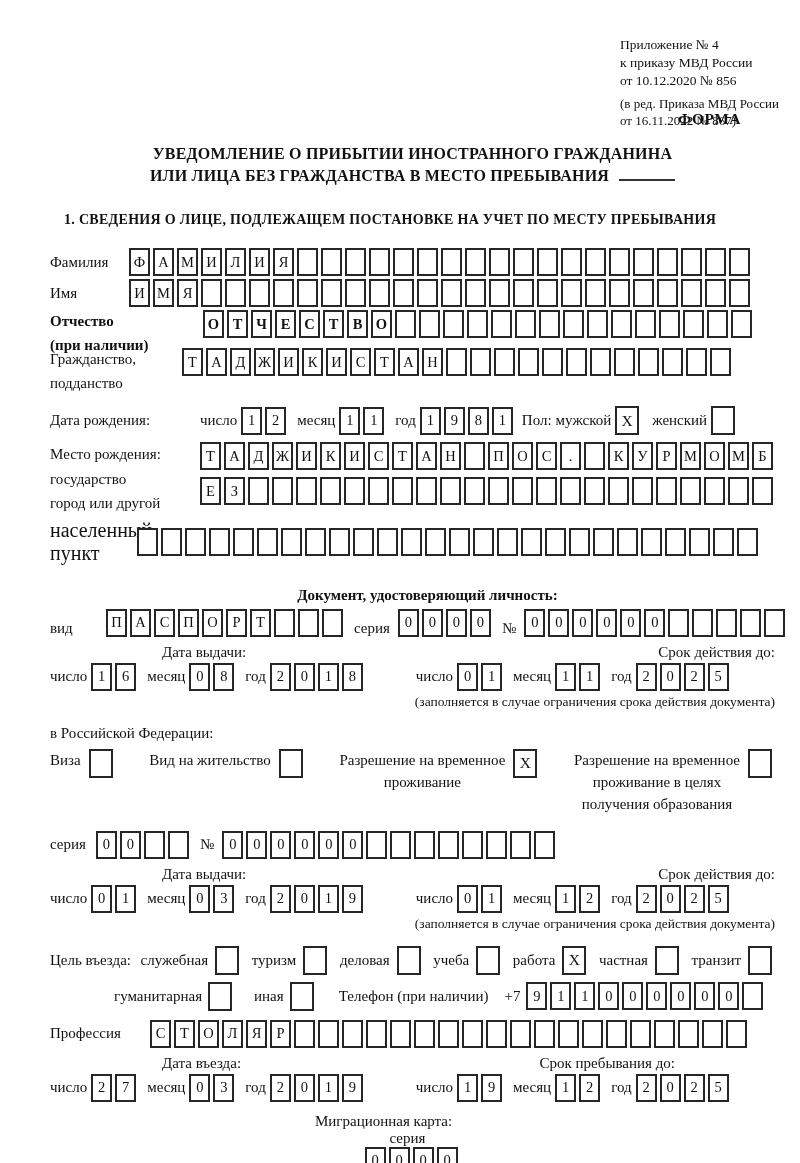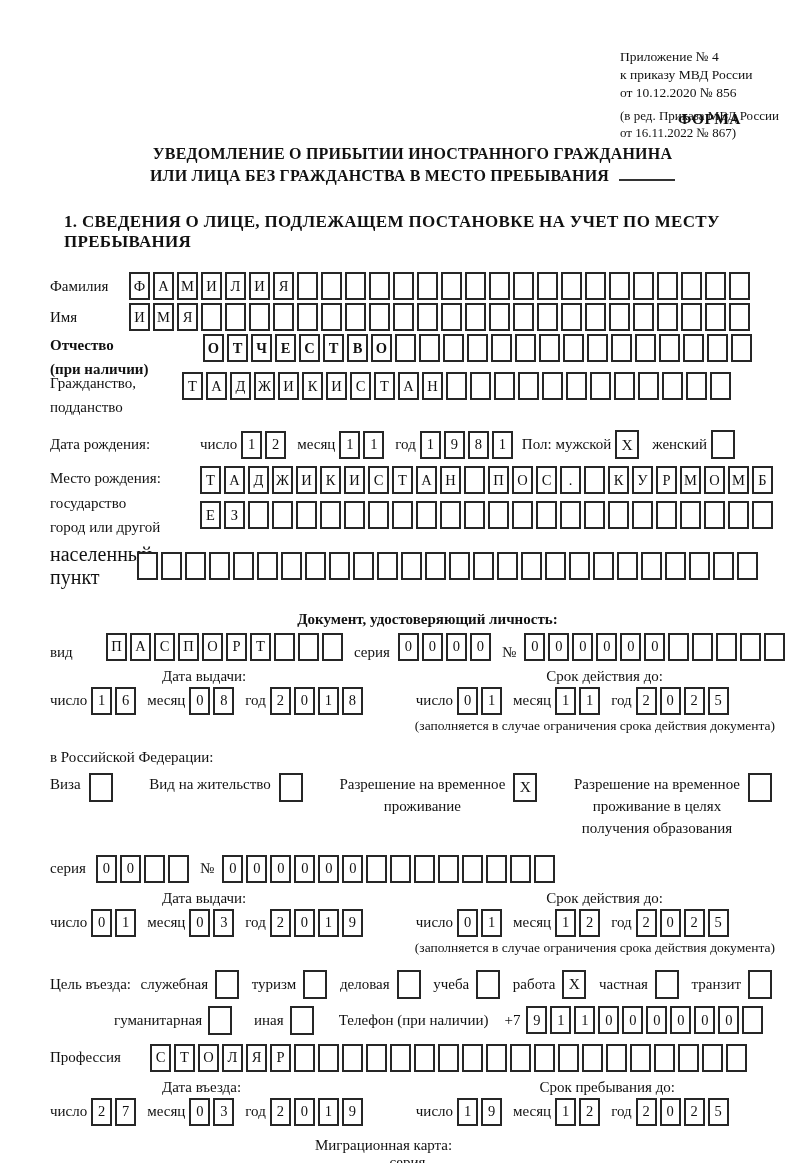--- a/index.html
+++ b/index.html
@@ -5,32 +5,32 @@
   html,body { margin:0; padding:0; background:#ffffff; }
   body {
     width:800px; height:1163px;
     font-family:"Liberation Serif","DejaVu Serif",serif;
     color:#111; font-size:15px; position:relative; overflow:hidden;
   }
   .page { position:relative; width:800px; height:1163px; box-sizing:border-box;
           padding:0 25px 0 50px; }
 
   
-  .appendix { position:absolute; left:620px; top:48px; font-size:13.5px; line-height:18px; }
+  .appendix { position:absolute; left:620px; top:36px; font-size:13.5px; line-height:18px; }
   .appendix .amend { margin-top:5px; font-size:13px; line-height:17px; }
 
   .forma { text-align:right; padding-right:34px; padding-top:110px;
            font-weight:bold; font-size:15.5px; letter-spacing:0.5px; }
 
   .title { text-align:center; font-weight:bold; font-size:16px; line-height:22px;
            margin-top:15px; letter-spacing:0.2px; }
   .title-underline { display:inline-block; width:56px; border-bottom:2.5px solid #333;
                      height:14px; margin-left:10px; }
 
-  .section-heading { font-weight:bold; font-size:17px; letter-spacing:0.3px;
+  .section-heading { font-weight:bold; font-size:14px; letter-spacing:0.3px;
                      margin-top:25px; padding-left:14px; }
 
   
   .boxes { display:inline-flex; flex:none; }
   .box, .cbx {
     display:inline-flex; align-items:center; justify-content:center;
     width:17px; height:24px; border:2px solid #262626; margin-right:3px;
     font-size:14.5px; flex:none; background:#fff; box-sizing:content-box;
   }
   .cbx { width:20px; height:25px; font-size:15.5px; }
@@ -60,21 +60,21 @@
   .bp-bottom .lbl { width:87px; }
 
   .doc-heading { text-align:center; font-weight:bold; margin-top:22px; padding-left:30px; }
 
   .r-vid { margin-top:5px; width:750px;align-items:flex-end; }
   .r-vid .lbl-vid { width:56px; }
   .mx { margin:0 8px; flex:none; }
 
   .dates-head { display:flex; margin-top:7px; }
   .dh1 { margin-left:112px; }
-  .dh2 { margin-left:auto; margin-right:112px; }
+  .dh2 { margin-left:auto; }
   .dh2b { margin-left:auto; margin-right:100px; }
   .dates-row { display:flex; align-items:center; margin-top:2px; }
   .dgroup { display:flex; align-items:center; }
   .dgroup.right { margin-left:50px; }
   .note { text-align:right; font-size:13.5px; margin-top:3px; }
 
   .intro { margin-top:10px; line-height:26px; }
 
   .opts { display:flex; justify-content:space-between; align-items:flex-start; margin-top:3px; }
   .opt { display:flex; align-items:flex-start; }

